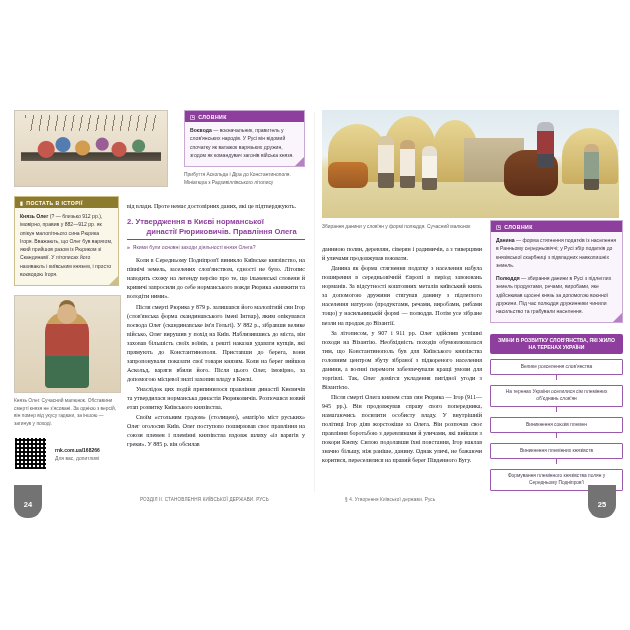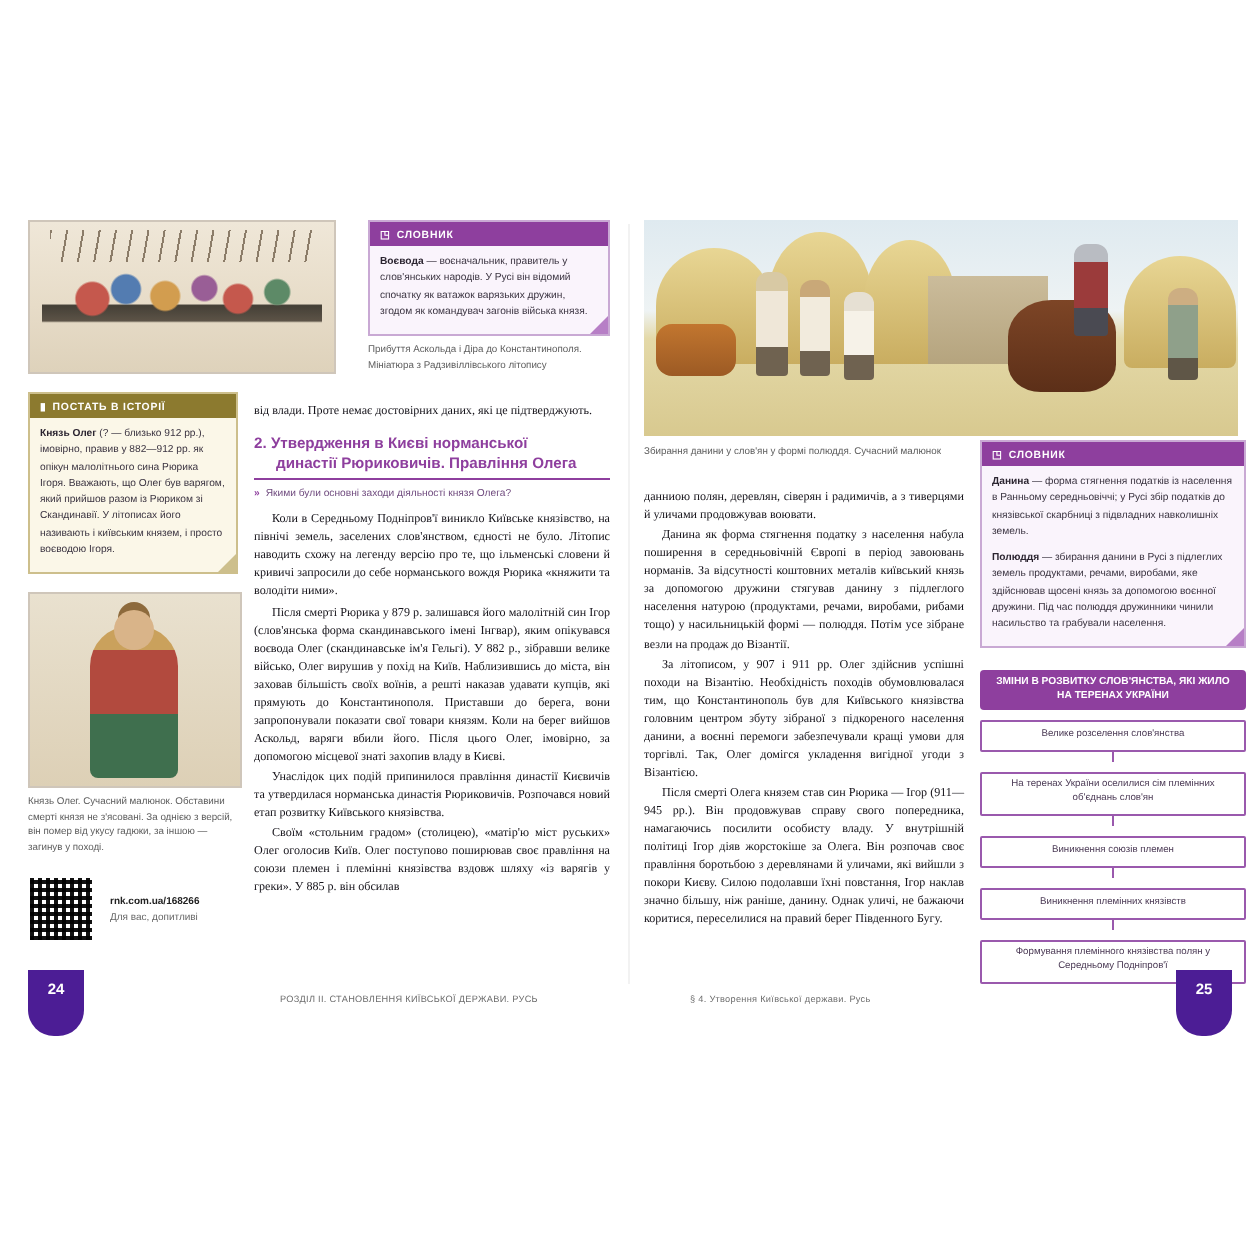--- a/index.html
+++ b/index.html
@@ -85,21 +85,21 @@
   .caption{font-size:4.9px;line-height:1.55;color:#5d5d5d;margin-top:4px;}
   .body-p{
     font-family:"Liberation Serif",serif;font-size:6.05px;line-height:1.5;
     text-align:justify;text-indent:9px;margin:0 0 1px 0;color:#15131a;
   }
   .body-p.noind{text-indent:0;}
   h2.sec{
     font-size:7.6px;line-height:1.32;color:#8e3f9e;margin:6px 0 1px 0;
     font-weight:bold;border-bottom:1.2px solid #8e3f9e;padding-bottom:2px;
   }
-  h2.sec .l2{display:block;padding-left:11px;}
+  h2.sec .l2{display:block;padding-left:11px;text-align:center;}
   .quest{
     font-size:5.1px;color:#6f4a7e;margin:4px 0 5px 0;line-height:1.4;
   }
   .quest .arrow{color:#8e3f9e;font-weight:bold;margin-right:3px;}
 
   
   .qr-row{display:flex;align-items:center;gap:8px;margin-top:10px;}
   .qr{
     width:31px;height:31px;
     background-color:#fff;
@@ -120,23 +120,23 @@
     padding:3px 4px;line-height:1.35;text-transform:uppercase;border-radius:2px;
   }
   .scheme-box{
     border:1px solid #9a59ad;color:#4b3a55;font-size:4.85px;text-align:center;
     padding:3.5px 4px;margin-top:5px;line-height:1.4;background:#fff;border-radius:1px;
   }
   .scheme-arrow{width:1.4px;height:5px;background:#9a59ad;margin:0 auto;}
 
   
   .page-badge{
-    position:absolute;top:485px;width:28px;height:33px;background:#4c1d95;
+    position:absolute;top:485px;width:28px;height:33px;background:#737373;
     border-radius:0 0 13px 13px;color:#fff;font-size:7.5px;font-weight:bold;
-    display:flex;align-items:flex-start;justify-content:center;padding-top:5px;
+    display:flex;align-items:flex-start;justify-content:center;padding-top:15px;
     box-sizing:border-box;
   }
   .badge-left{left:14px;}
   .badge-right{left:588px;}
   .foot{
     position:absolute;top:497px;font-size:4.6px;color:#6c6c6c;letter-spacing:.15px;
   }
   .foot-left{left:140px;text-transform:uppercase;}
   .foot-right{left:345px;}
   .side-rule{position:absolute;left:314px;top:112px;width:1px;height:380px;background:#f2f2f2;}

